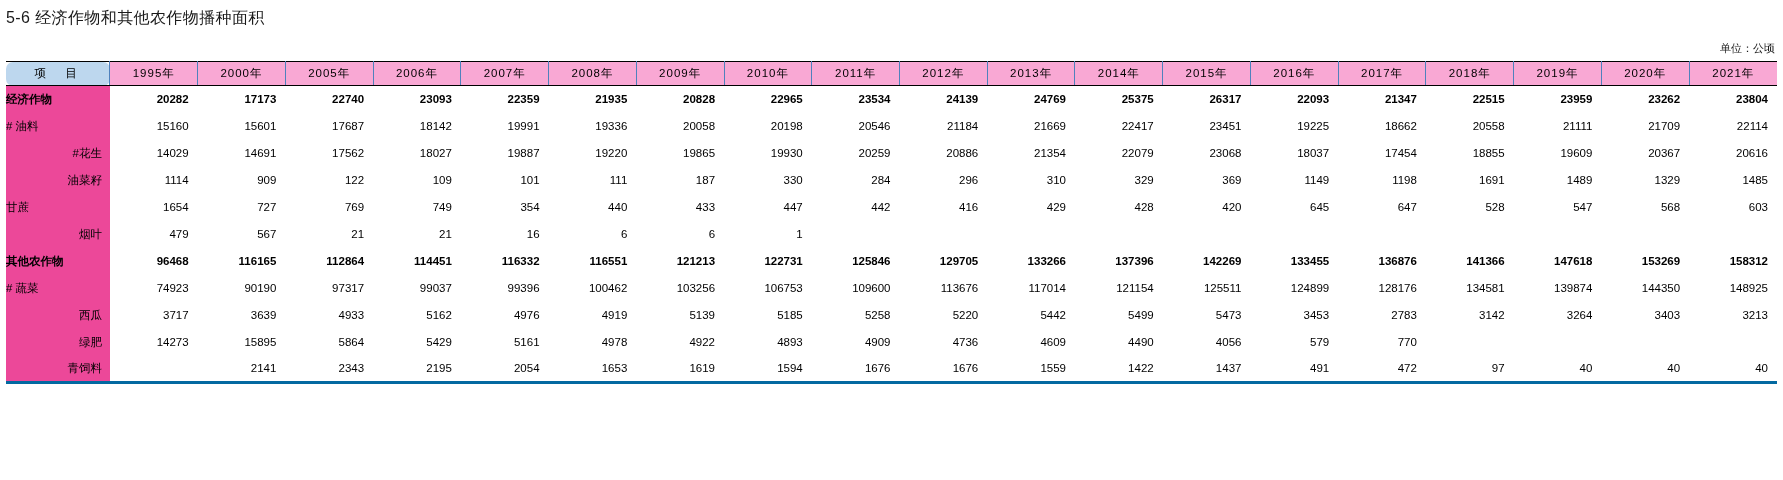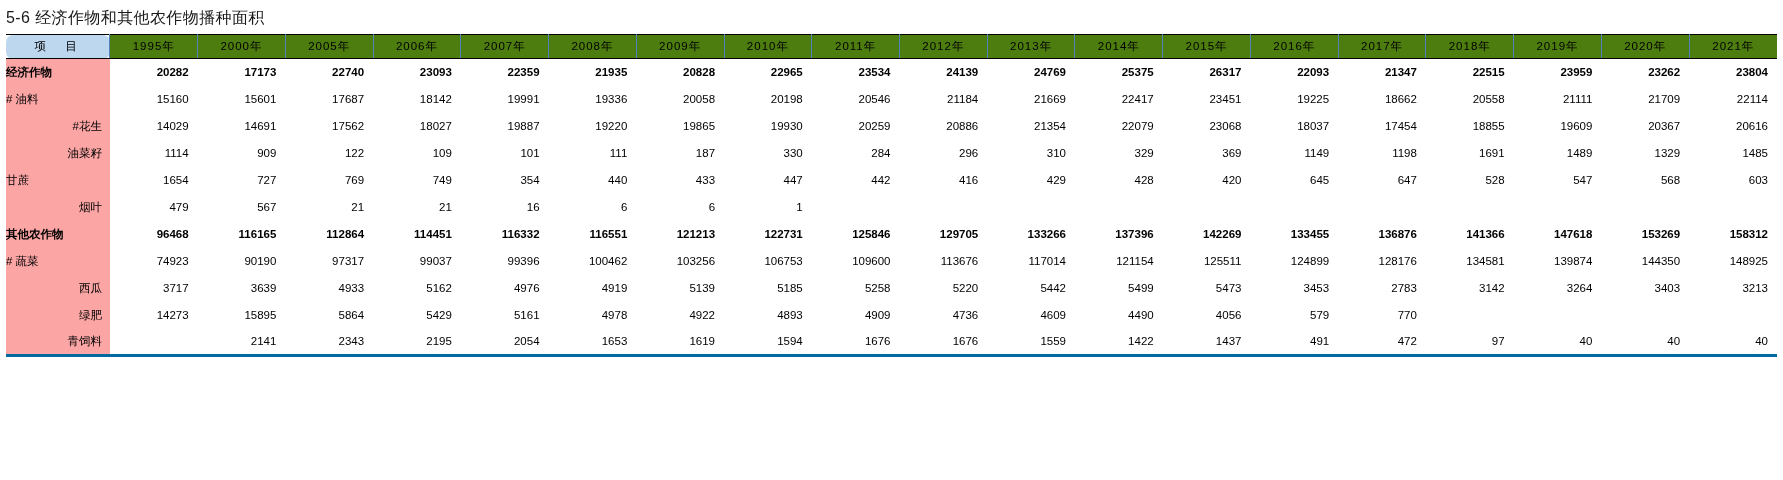--- a/index.html
+++ b/index.html
@@ -42,42 +42,42 @@
   }
   table.data {
     border-collapse: collapse;
     width: 1771px;
     table-layout: fixed;
   }
   table.data col.item { width: 90px; }
   table.data col.yr { width: 76px; }
 
   table.data tr.head-row th {
-    background: #4d7c0f;
+    background: #f9a8d4;
     border-left: 1px solid #4f81bd;
     border-right: 1px solid #4f81bd;
     border-top: 1px solid #000000;
     border-bottom: 1px solid #000000;
     font-size: 11.5px;
     font-weight: 400;
     height: 24px;
     text-align: center;
     color: #000;
     letter-spacing: 1px;
   }
   table.data tr.head-row th.item-head {
     background: #bdd7ee;
     letter-spacing: 4px;
     border-left: none;
     border-radius: 7px;
   }
   table.data tr.head-row th:last-child { border-right: none; }
 
   td.item-cell {
-    background: #fca5a5;
+    background: #ec4899;
     font-size: 11.5px;
     height: 27px;
     padding: 0 8px 0 0;
     white-space: nowrap;
     border: none;
   }
   td.num {
     font-size: 11.5px;
     text-align: right;
     padding-right: 9px;
@@ -95,20 +95,21 @@
 
   tr.last-row td { border-bottom: 3px solid #0369a1; }
 </style>
 </head>
 <body>
 
 <div class="page">
 
   <div class="doc-title">5-6  经济作物和其他农作物播种面积</div>
 
+  <div class="unit-line">单位：公顷</div>
 
   <div class="table-wrap">
     <table class="data">
       <colgroup id="colgroup-holder">
         <col class="item">
       <col class="yr">
           <col class="yr">
           <col class="yr">
           <col class="yr">
           <col class="yr">

